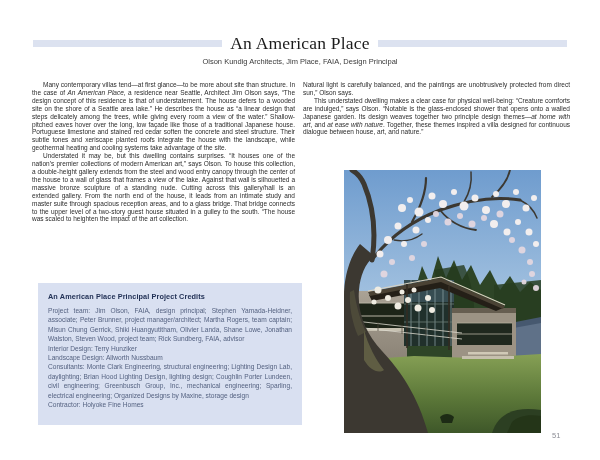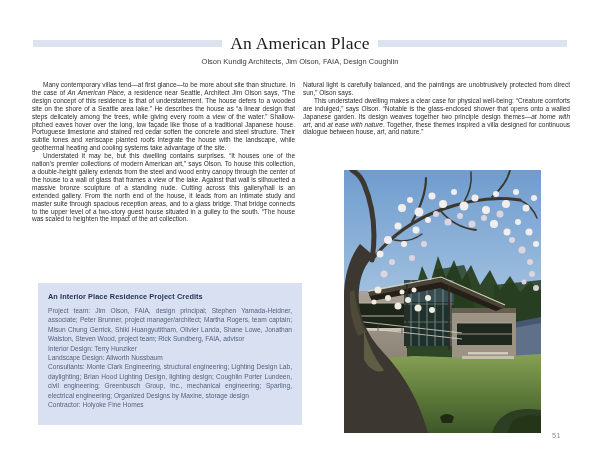--- a/index.html
+++ b/index.html
@@ -35,21 +35,21 @@
 <body>
 
 <div class="page">
 
   <header class="header">
     <div class="title-row">
       <span class="band"></span>
       <h1 class="title">An American Place</h1>
       <span class="band"></span>
     </div>
-    <div class="subtitle">Olson Kundig Architects, Jim Olson, FAIA, Design Coughlin</div>
+    <div class="subtitle">Olson Kundig Architects, Jim Place, FAIA, Design Principal</div>
   </header>
 
   <div class="column col-left">
       <p class="indent"><span>Many contemporary villas tend—at first glance—to be more about site than structure. In the case of </span><em>An American Place</em><span>, a residence near Seattle, Architect Jim Olson says, “The design concept of this residence is that of understatement. The house defers to a wooded site on the shore of a Seattle area lake.” He describes the house as “a linear design that steps delicately among the trees, while giving every room a view of the water.” Shallow-pitched eaves hover over the long, low façade like those of a traditional Japanese house. Portuguese limestone and stained red cedar soften the concrete and steel structure. Their subtle tones and xeriscape planted roofs integrate the house with the landscape, while geothermal heating and cooling systems take advantage of the site.</span></p>
       <p class="indent"><span>Understated it may be, but this dwelling contains surprises. “It houses one of the nation’s premier collections of modern American art,” says Olson. To house this collection, a double-height gallery extends from the steel and wood entry canopy through the center of the house to a wall of glass that frames a view of the lake. Against that wall is silhouetted a massive bronze sculpture of a standing nude. Cutting across this gallery/hall is an extended gallery. From the north end of the house, it leads from an intimate study and master suite through spacious reception areas, and to a glass bridge. That bridge connects to the upper level of a two-story guest house situated in a gulley to the south. “The house was scaled to heighten the impact of the art collection.</span></p>
     </div>
 
   <div class="column col-right">
       <p><span>Natural light is carefully balanced, and the paintings are unobtrusively protected from direct sun,” Olson says.</span></p>
       <p class="indent"><span>This understated dwelling makes a clear case for physical well-being: “Creature comforts are indulged,” says Olson. “Notable is the glass-enclosed shower that opens onto a walled Japanese garden. Its design weaves together two principle design themes—</span><em>at home with art</em><span>, and </span><em>at ease with nature</em><span>. Together, these themes inspired a villa designed for continuous dialogue between house, art, and nature.”</span></p>
@@ -204,21 +204,21 @@
 
       <g>
         <path d="M148,263 C154,244 170,236 197,240 L197,263 Z" fill="#2c3f22"></path>
         <path d="M168,252 c6,-6 16,-8 29,-6 l0,17 -34,0 Z" fill="#243518"></path>
         <path d="M96,247 c4,-4 10,-4 14,0 l-2,6 -10,0 Z" fill="#1d2b15"></path>
       </g>
     </svg>
   </figure>
 
   <aside class="credits">
-    <div class="credits-title">An Interior Place Residence Project Credits</div>
+    <div class="credits-title">An American Place Principal Project Credits</div>
     <div class="credits-body">
         <p>Project team: Jim Olson, FAIA, design principal; Stephen Yamada-Heidner, associate; Peter Brunner, project manager/architect; Martha Rogers, team captain; Misun Chung Gerrick, Shiki Huangyutitham, Olivier Landa, Shane Lowe, Jonathan Walston, Steven Wood, project team; Rick Sundberg, FAIA, advisor</p>
         <p>Interior Design: Terry Hunziker</p>
         <p>Landscape Design: Allworth Nussbaum</p>
         <p>Consultants: Monte Clark Engineering, structural engineering; Lighting Design Lab, daylighting; Brian Hood Lighting Design, lighting design; Coughlin Porter Lundeen, civil engineering; Greenbusch Group, Inc., mechanical engineering; Sparling, electrical engineering; Organized Designs by Maxine, storage design</p>
         <p>Contractor: Holyoke Fine Homes</p>
       </div>
   </aside>
 
   <div class="page-number">51</div>

